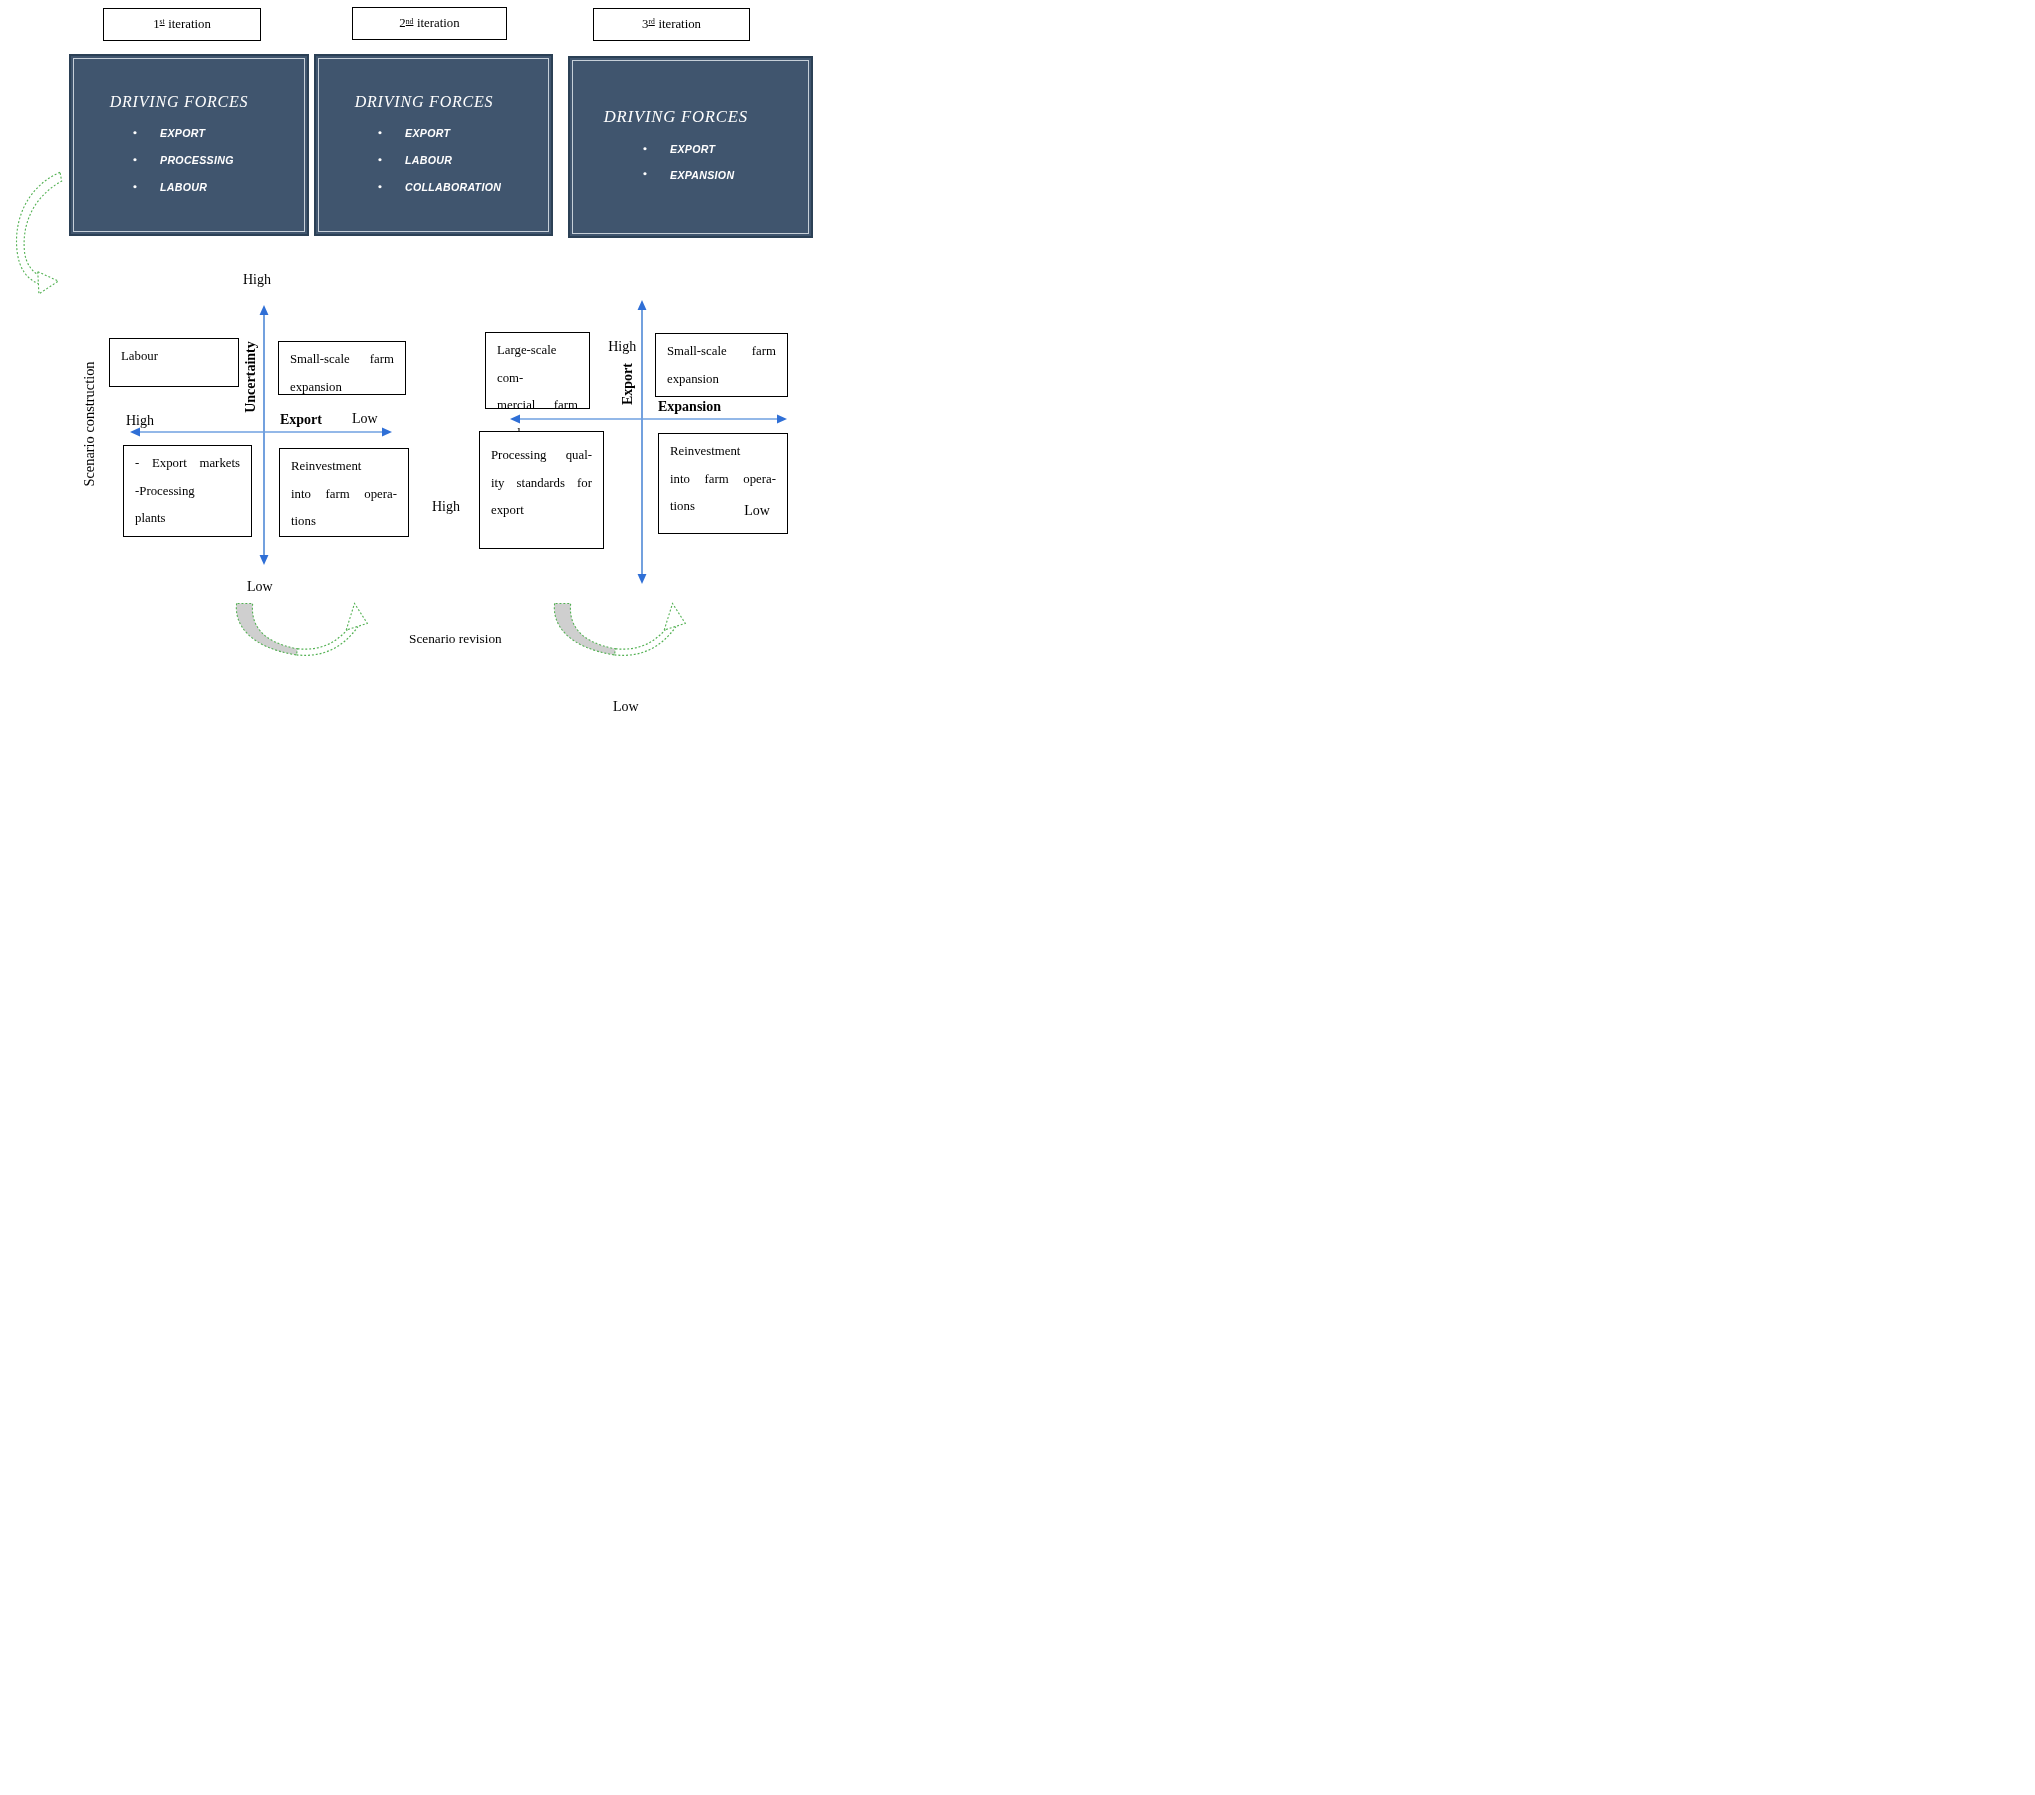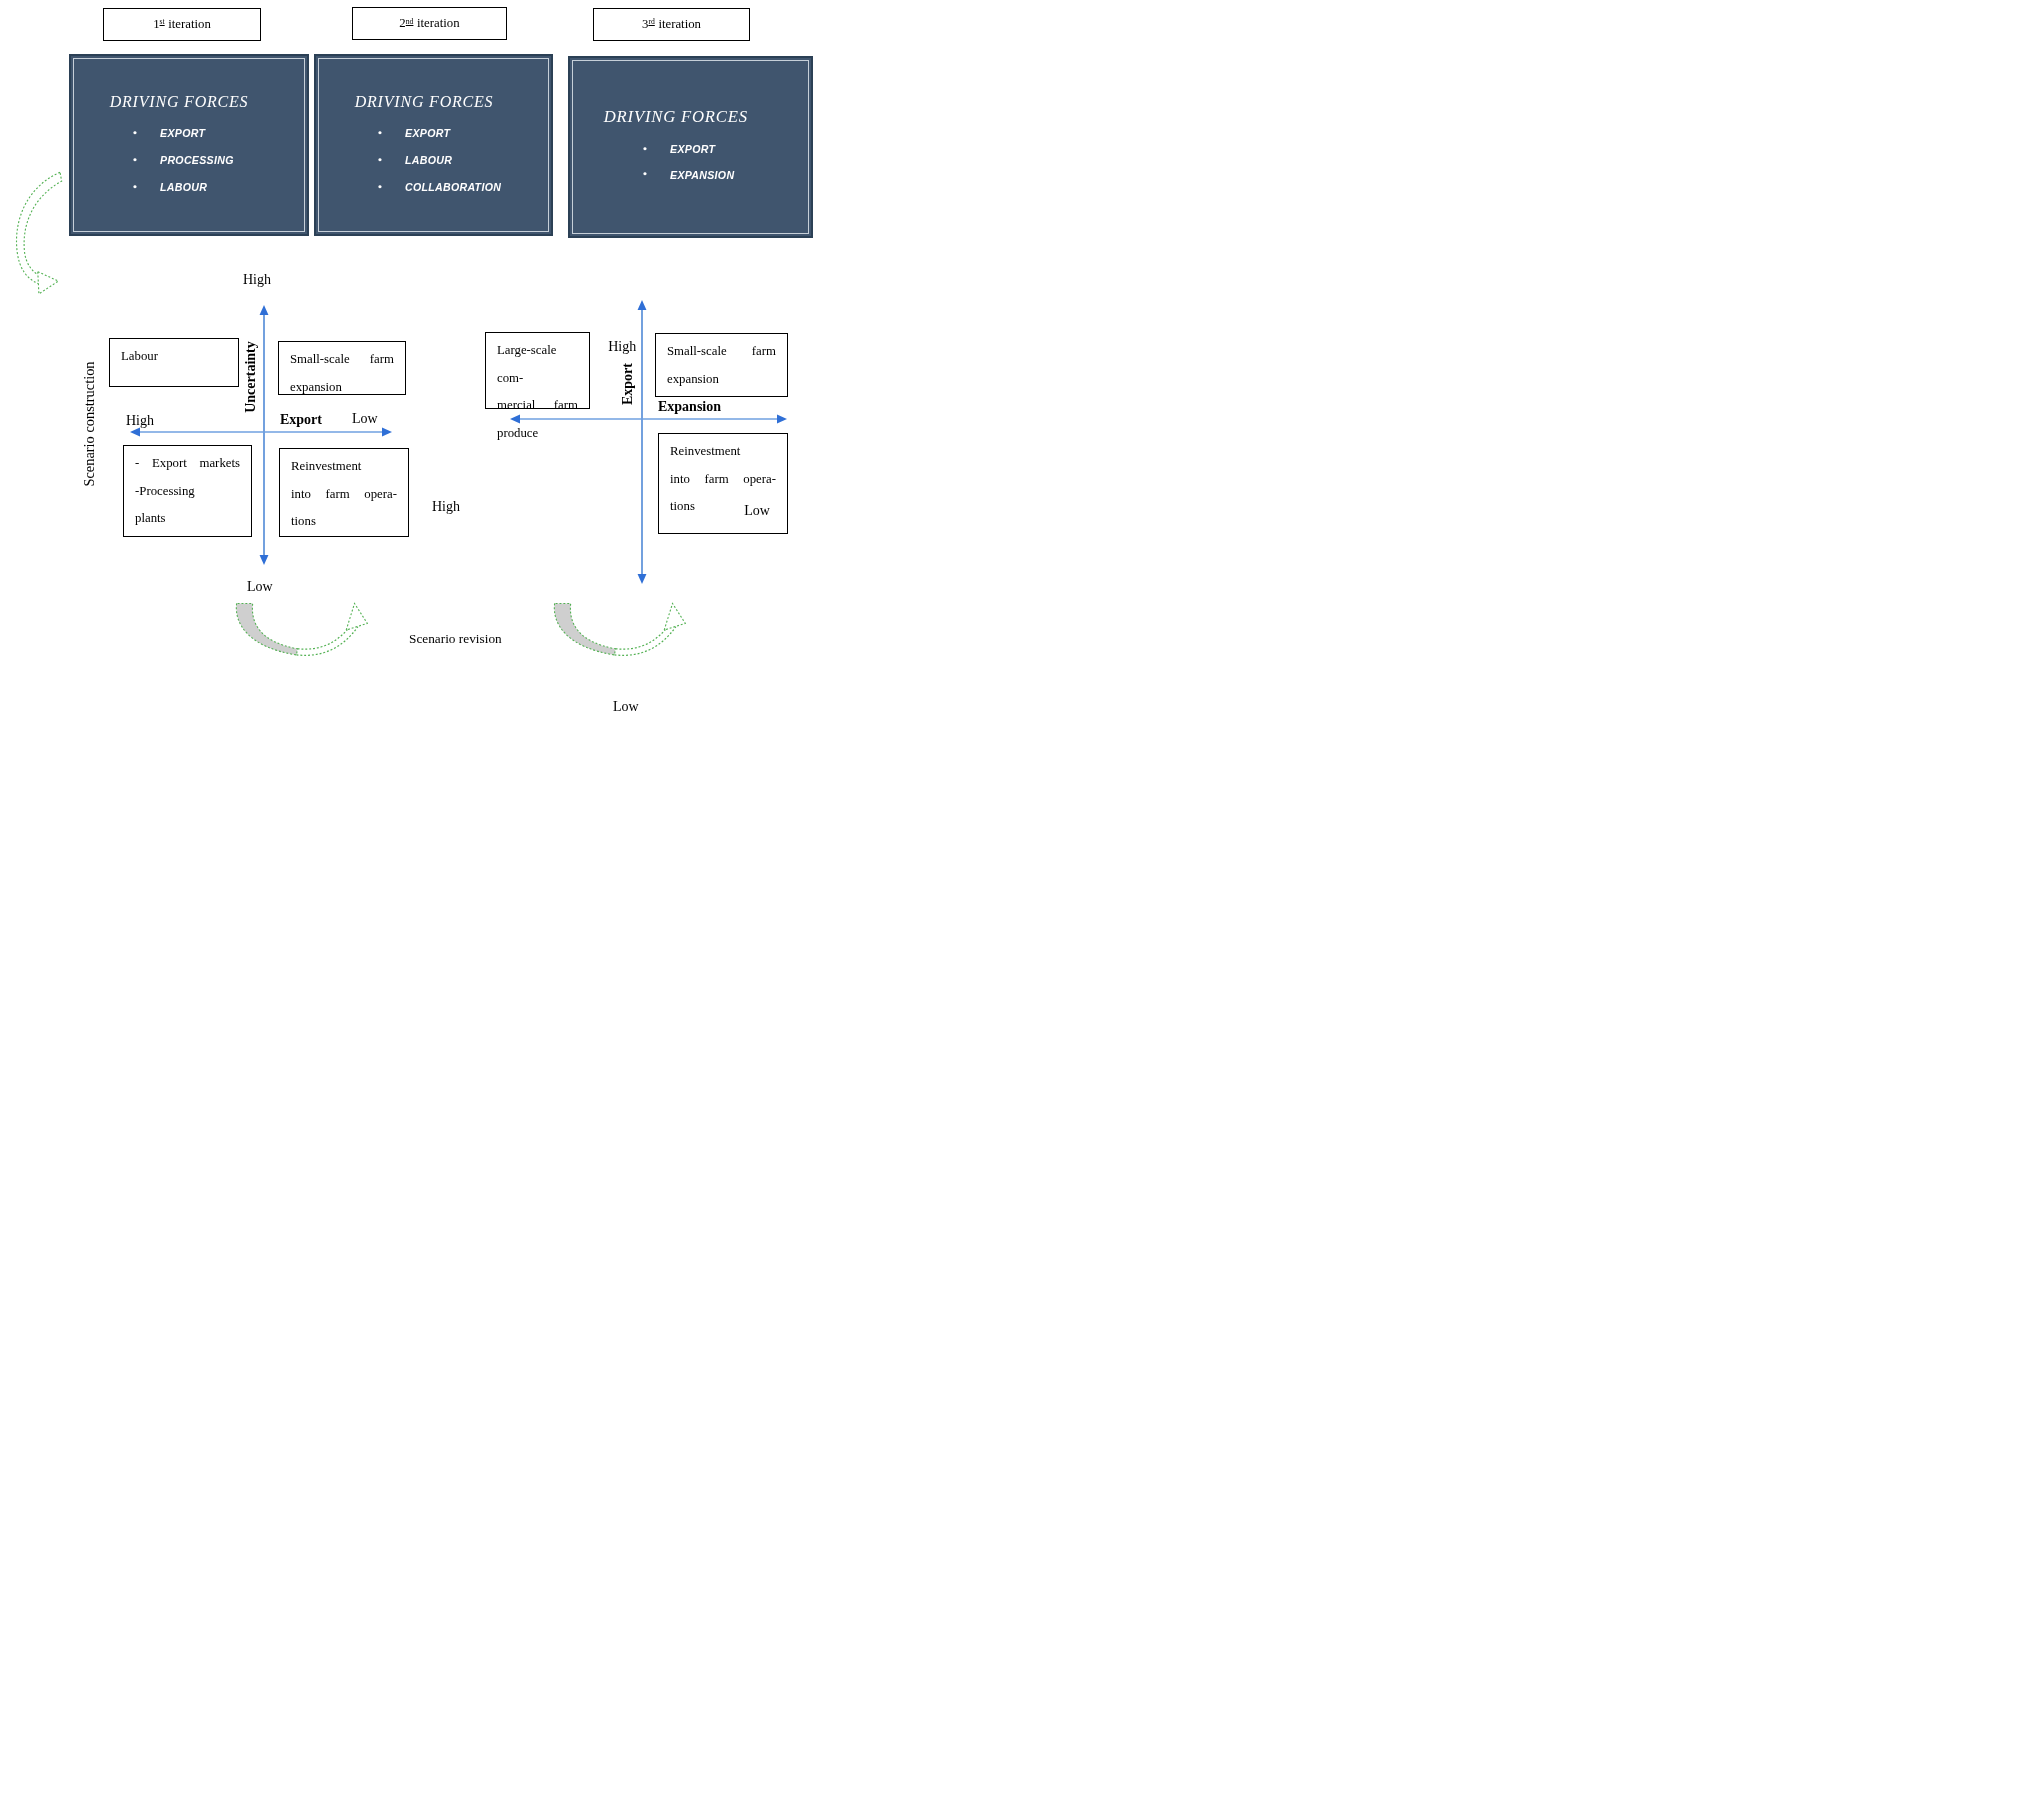--- a/index.html
+++ b/index.html
@@ -198,20 +198,25 @@
   </div>
   <div class="lbl onwhite" style="left:606px;top:339px;">High</div>
   <div class="rot b" style="left:628px;top:384px;font-size:14px;font-weight:bold;z-index:3;">Export</div>
 
   <div class="qbox" style="left:655px;top:333px;width:133px;height:64px;">
     <span class="jline">Small-scale farm</span>
     <span class="jline">expansion</span>
   </div>
   <div class="lbl b" style="left:658px;top:399px;">Expansion</div>
 
+  <div class="qbox" style="left:479px;top:431px;width:125px;height:118px;padding-top:10px;">
+    <span class="jline">Processing qual-</span>
+    <span class="jline">ity standards for</span>
+    <span class="jline">export</span>
+  </div>
   <div class="qbox" style="left:658px;top:433px;width:130px;height:101px;">
     <span class="jline">Reinvestment</span>
     <span class="jline">into farm opera-</span>
     <span class="jline">tions</span>
   </div>
 
   <div class="lbl" style="left:432px;top:499px;">High</div>
   <div class="lbl onwhite" style="left:742px;top:503px;">Low</div>
   <div class="lbl" style="left:613px;top:699px;">Low</div>
 

